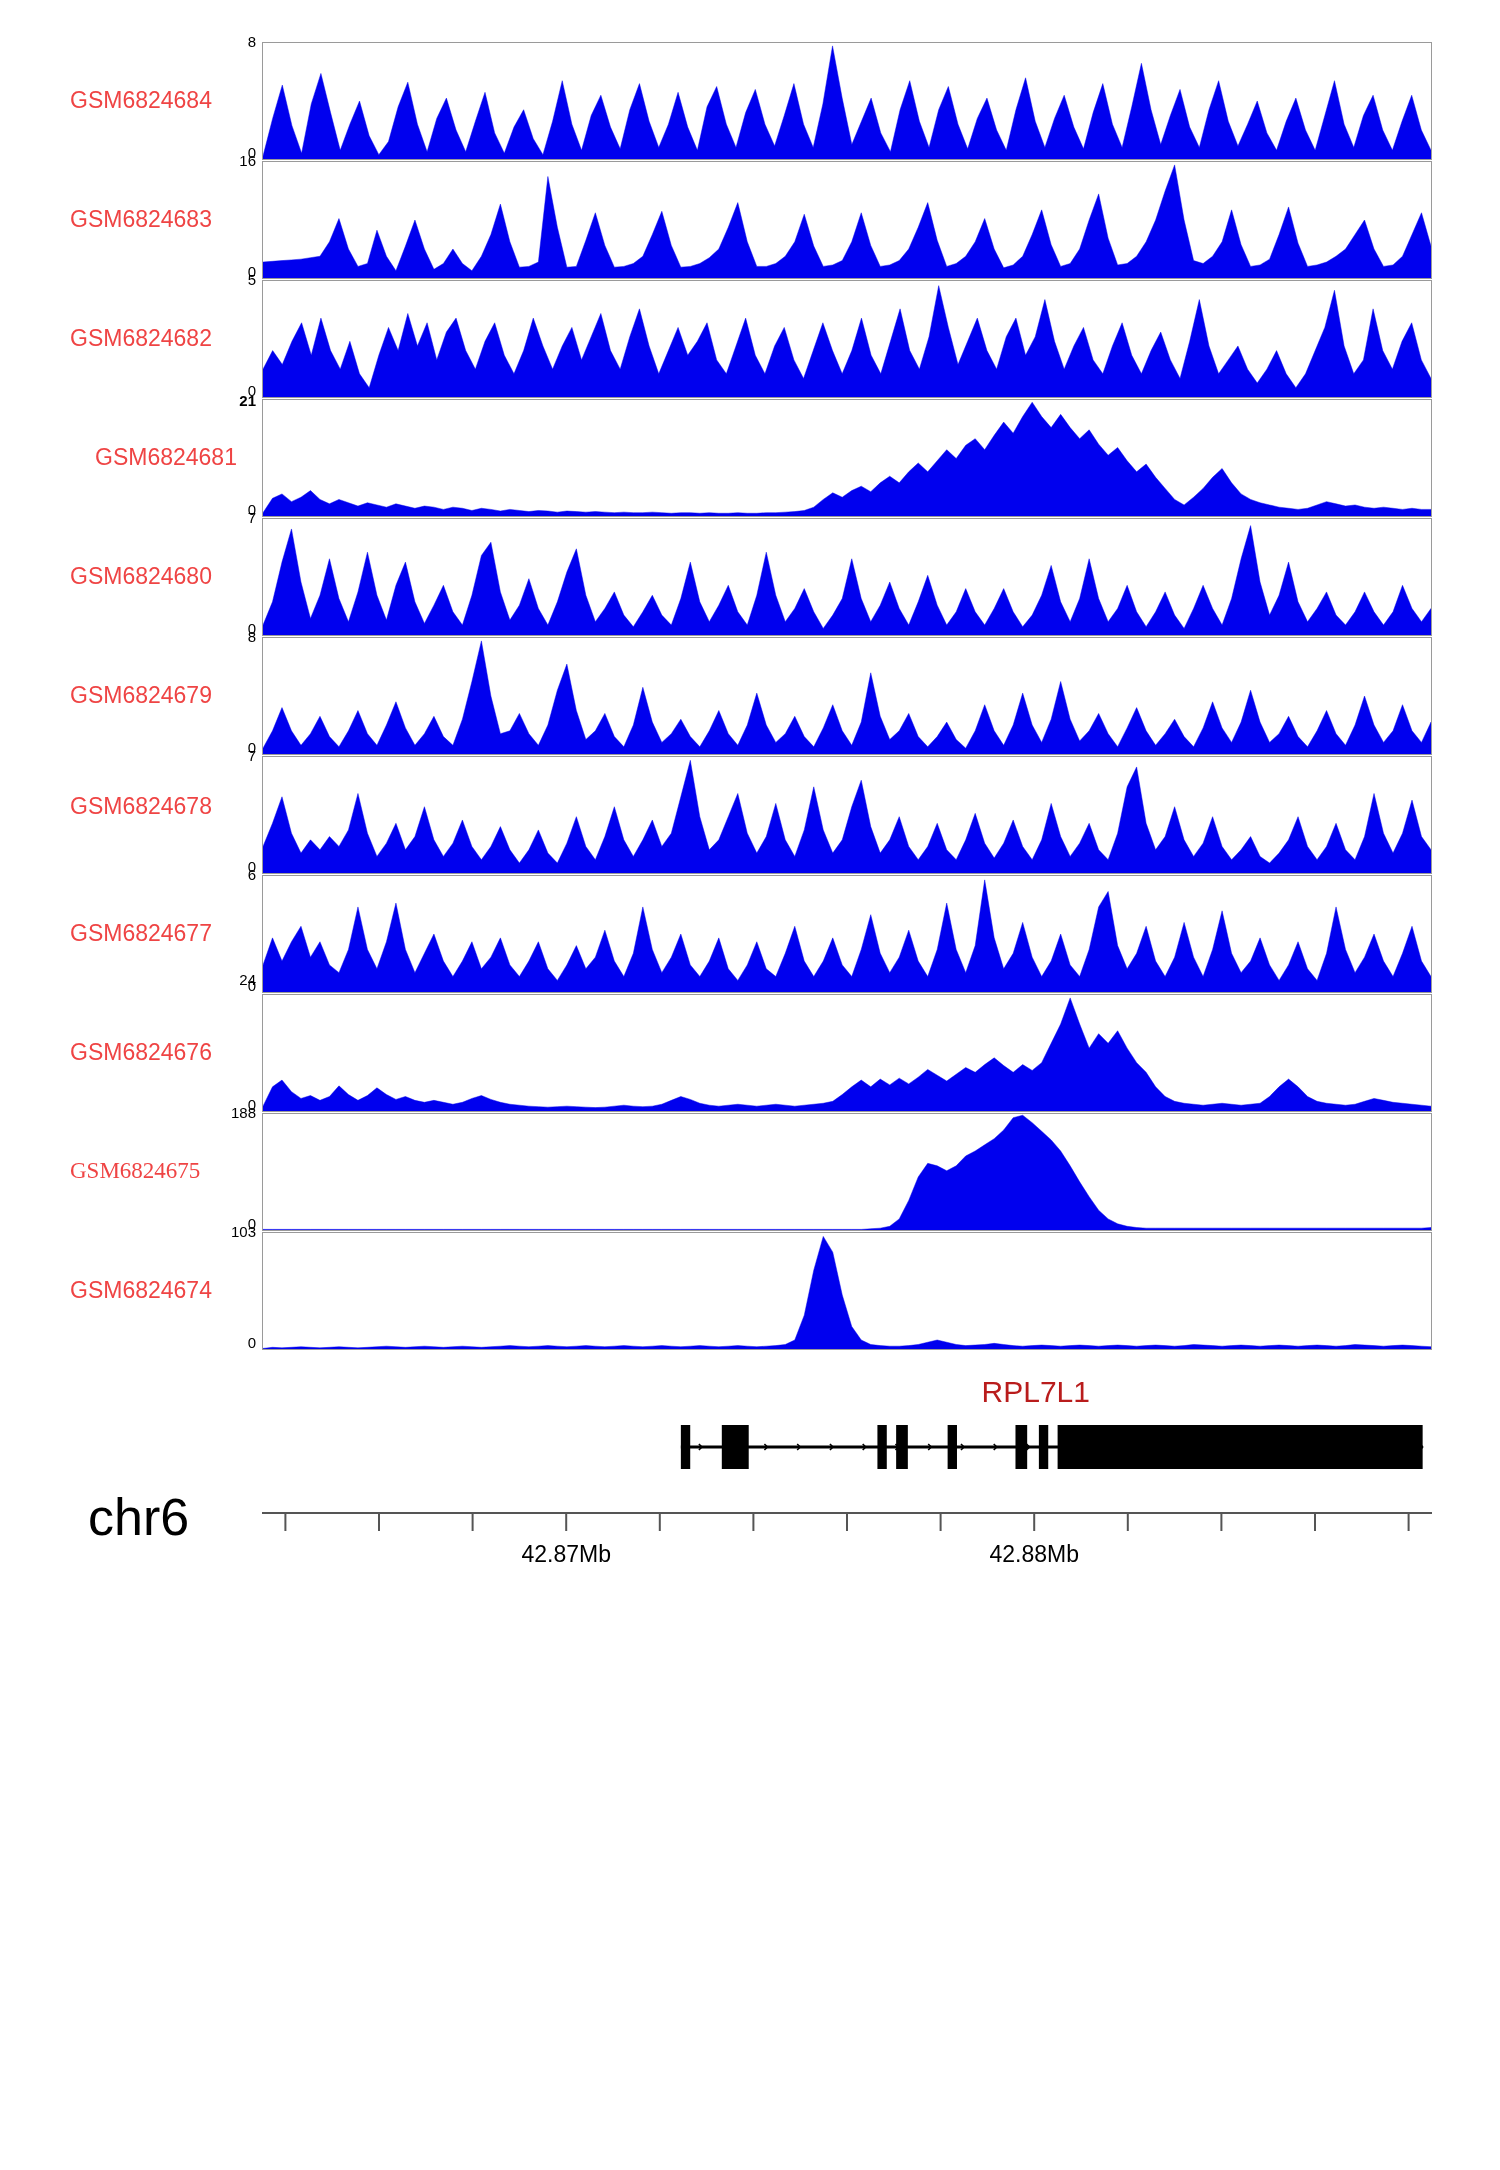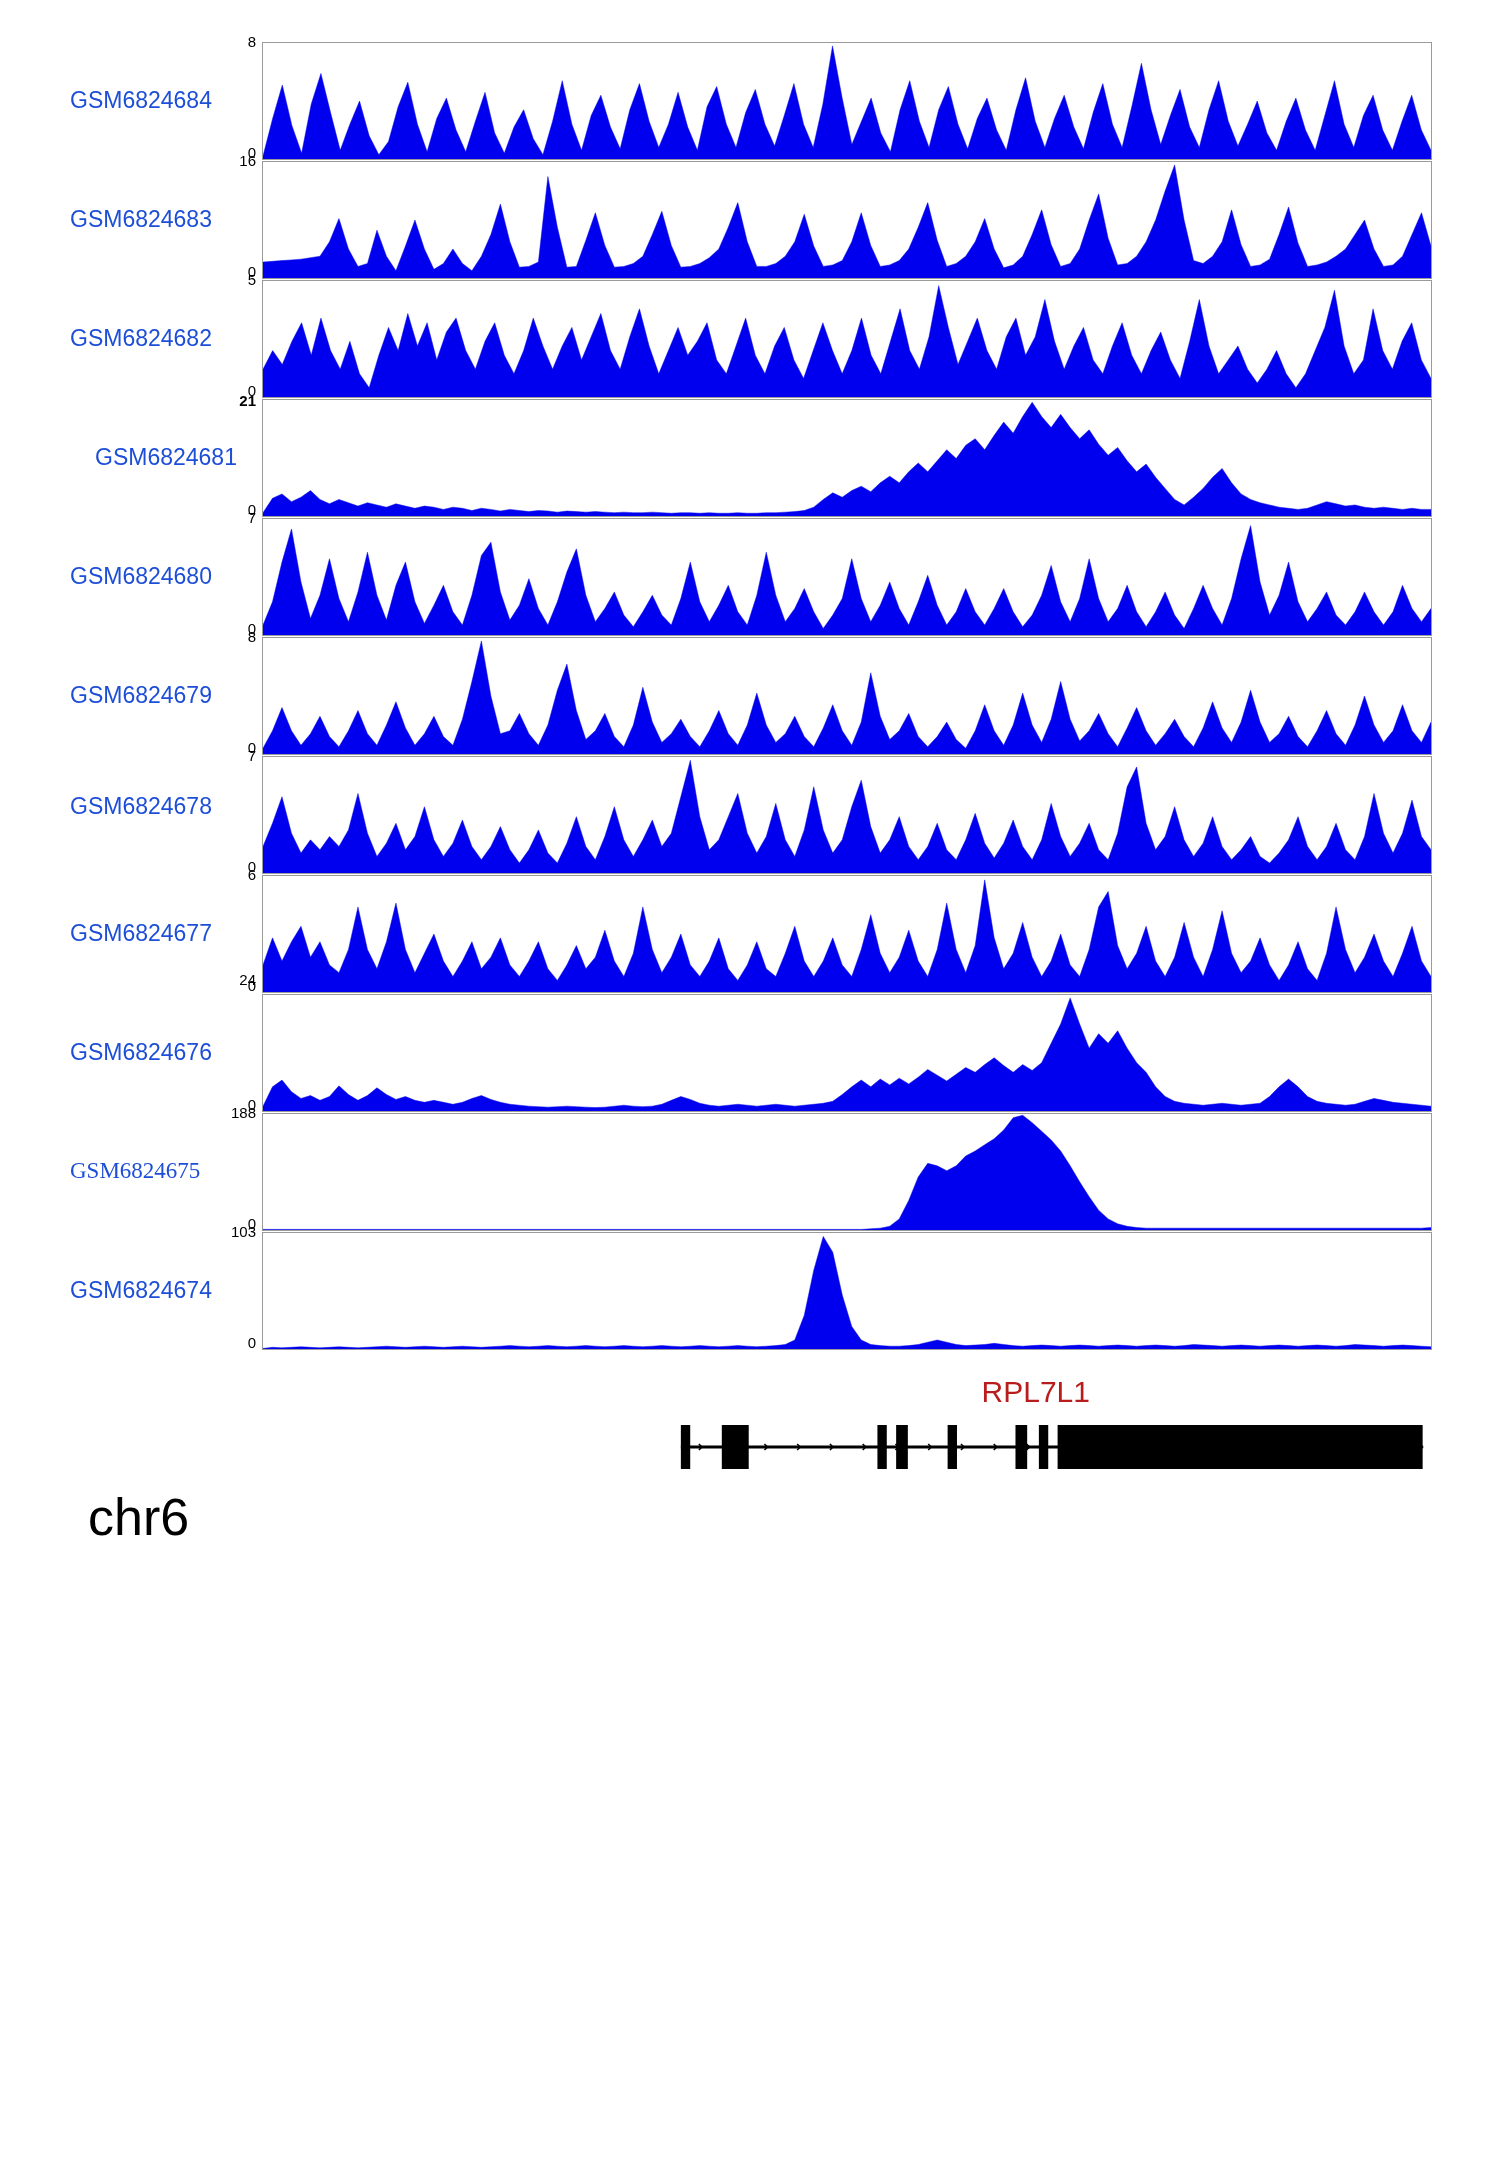--- a/index.html
+++ b/index.html
@@ -27,21 +27,21 @@
     left: 0;
     width: 1500px;
     height: 160px;
   }
   .track-label {
     position: absolute;
     left: 70px;
     width: 220px;
     text-align: left;
     font-size: 23px;
-    color: #1d4ed8;
+    color: #ef4444;
     white-space: nowrap;
   }
   .track-plot {
     position: absolute;
     left: 262px;
     width: 1170px;
     box-sizing: border-box;
     border: 1px solid #9a9a9a;
     background: #ffffff;
     overflow: hidden;
@@ -235,13 +235,29 @@
         <rect x="418.85999999999996" y="50" width="9.360000000000008" height="44" fill="#000"></rect>
         <rect x="459.81" y="50" width="26.909999999999958" height="44" fill="#000"></rect>
         <rect x="615.4200000000001" y="50" width="9.360000000000008" height="44" fill="#000"></rect>
         <rect x="634.1400000000001" y="50" width="11.70000000000001" height="44" fill="#000"></rect>
         <rect x="685.62" y="50" width="9.360000000000008" height="44" fill="#000"></rect>
         <rect x="753.48" y="50" width="11.70000000000001" height="44" fill="#000"></rect>
         <rect x="776.88" y="50" width="9.360000000000008" height="44" fill="#000"></rect>
         <rect x="795.6" y="50" width="365.0399999999999" height="44" fill="#000"></rect>
       </svg><div class="gene-name" style="left: 719.55px; top: 0px;">RPL7L1</div></div>
   <div class="chrom-label" id="chrom-label" style="top: 1487px;">chr6</div>
+  <div class="axis-panel" id="axis-panel" style="top: 1505px;"><svg viewBox="0 0 1170 90" preserveAspectRatio="none">
+        <line x1="0" y1="8" x2="1170" y2="8" stroke="#555" stroke-width="2"></line>
+        <line x1="23.400000000000002" y1="8" x2="23.400000000000002" y2="26" stroke="#555" stroke-width="2"></line>
+        <line x1="117" y1="8" x2="117" y2="26" stroke="#555" stroke-width="2"></line>
+        <line x1="210.6" y1="8" x2="210.6" y2="26" stroke="#555" stroke-width="2"></line>
+        <line x1="304.2" y1="8" x2="304.2" y2="26" stroke="#555" stroke-width="2"></line>
+        <line x1="397.8" y1="8" x2="397.8" y2="26" stroke="#555" stroke-width="2"></line>
+        <line x1="491.4" y1="8" x2="491.4" y2="26" stroke="#555" stroke-width="2"></line>
+        <line x1="585" y1="8" x2="585" y2="26" stroke="#555" stroke-width="2"></line>
+        <line x1="678.5999999999999" y1="8" x2="678.5999999999999" y2="26" stroke="#555" stroke-width="2"></line>
+        <line x1="772.2" y1="8" x2="772.2" y2="26" stroke="#555" stroke-width="2"></line>
+        <line x1="865.8" y1="8" x2="865.8" y2="26" stroke="#555" stroke-width="2"></line>
+        <line x1="959.4" y1="8" x2="959.4" y2="26" stroke="#555" stroke-width="2"></line>
+        <line x1="1053" y1="8" x2="1053" y2="26" stroke="#555" stroke-width="2"></line>
+        <line x1="1146.6" y1="8" x2="1146.6" y2="26" stroke="#555" stroke-width="2"></line>
+      </svg><div class="axis-tick-label" style="left: 304.2px; top: 36px;">42.87Mb</div><div class="axis-tick-label" style="left: 772.2px; top: 36px;">42.88Mb</div></div>
 </div>
 
 </body></html>

